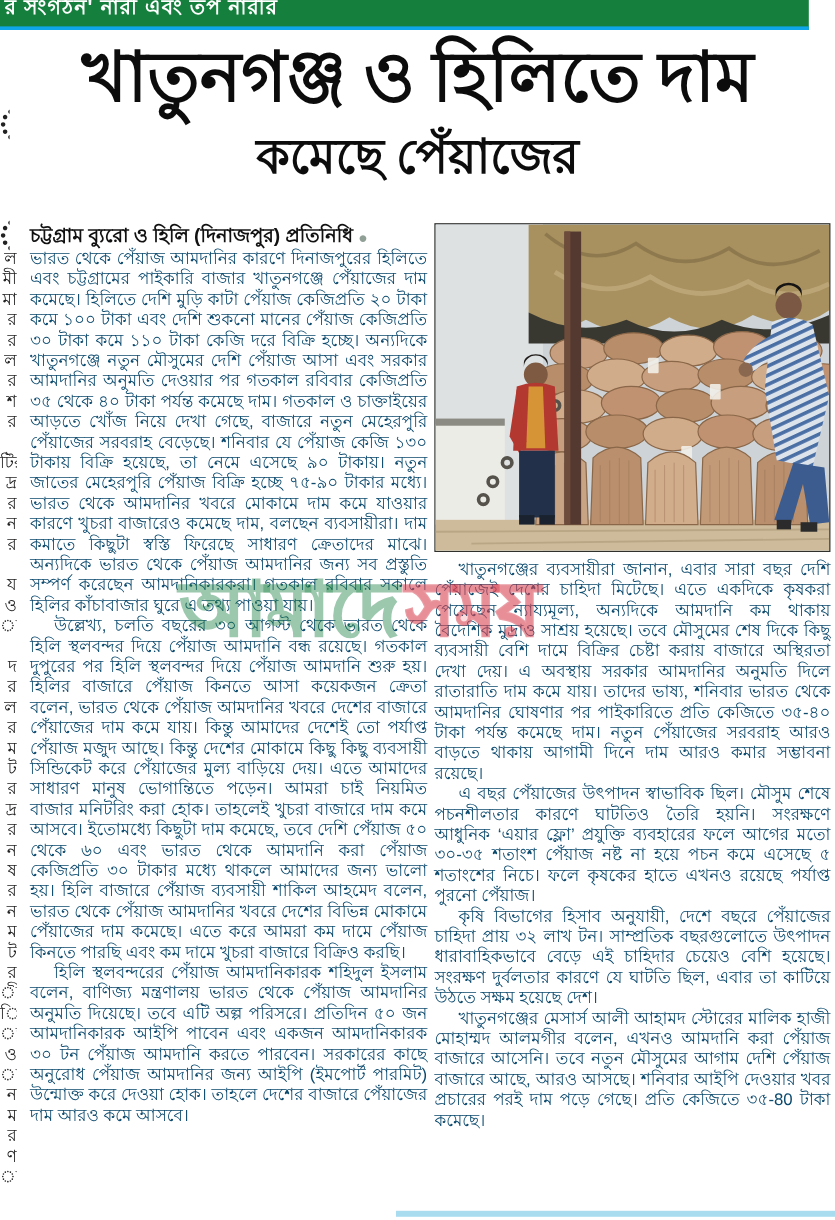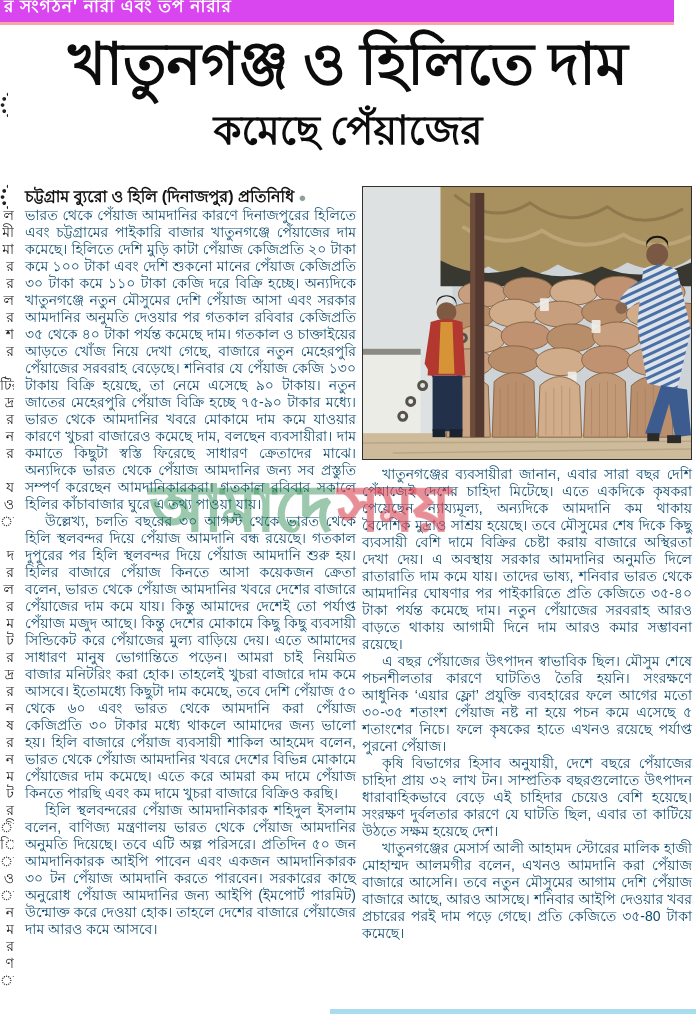--- a/index.html
+++ b/index.html
@@ -1,21 +1,21 @@
 <!DOCTYPE html>
 <html><head>
 <meta charset="utf-8">
 <style>
   html,body{margin:0;padding:0;background:#ffffff;}
   #page{position:relative;width:696px;height:1017px;background:#fff;overflow:hidden;
         font-family:"Liberation Sans","DejaVu Sans",sans-serif;color:#1c1c1c;}
 
   
-  .topbar{position:absolute;left:0;top:0;width:674px;height:22px;background:#d946ef;
-          border-bottom:3px solid #fca5a5;overflow:hidden;}
+  .topbar{position:absolute;left:0;top:0;width:674px;height:22px;background:#15803d;
+          border-bottom:3px solid #0ea5e9;overflow:hidden;}
   .topbar .bartext{position:absolute;left:4px;top:-7px;color:#ffffff;font-weight:bold;
           font-size:17px;letter-spacing:1px;white-space:nowrap;}
 
   
   .headline{position:absolute;left:30px;top:32px;width:636px;text-align:center;
             font-family:"Liberation Serif","DejaVu Serif",serif;font-weight:700;color:#0c0c0c;}
   .headline .h1{font-size:58px;line-height:66px;}
   .headline .h2{font-size:40px;line-height:66px;}
 
   

